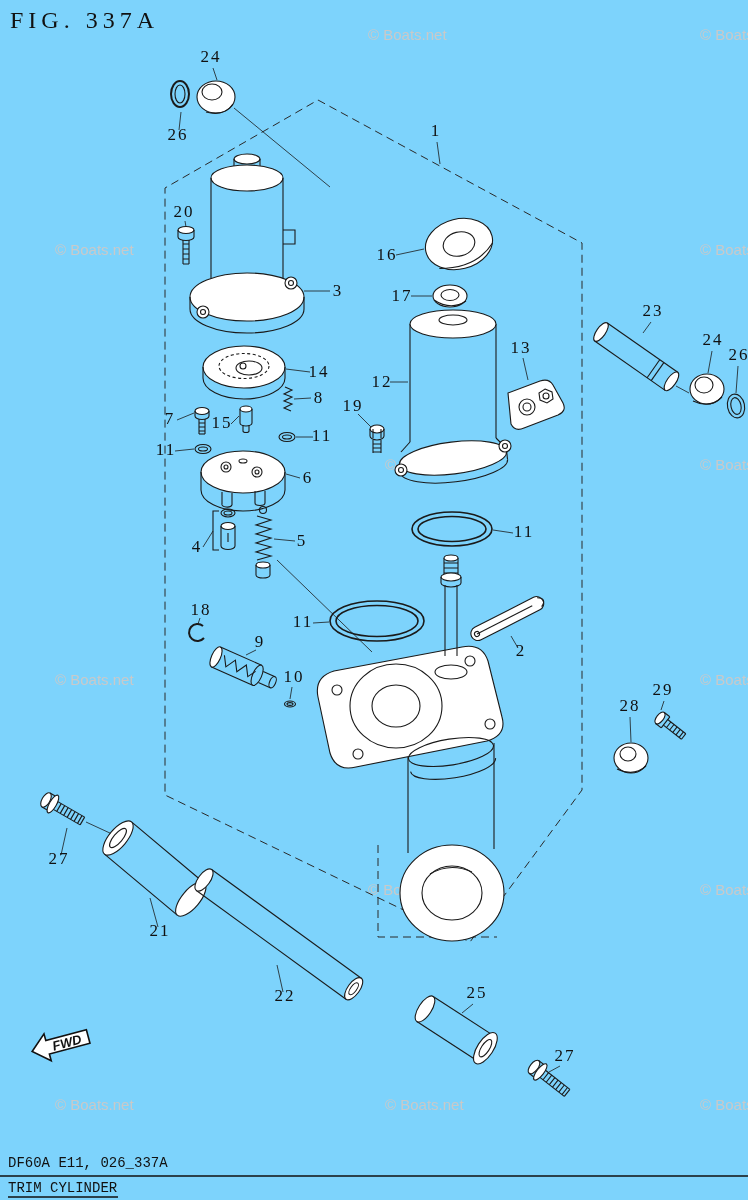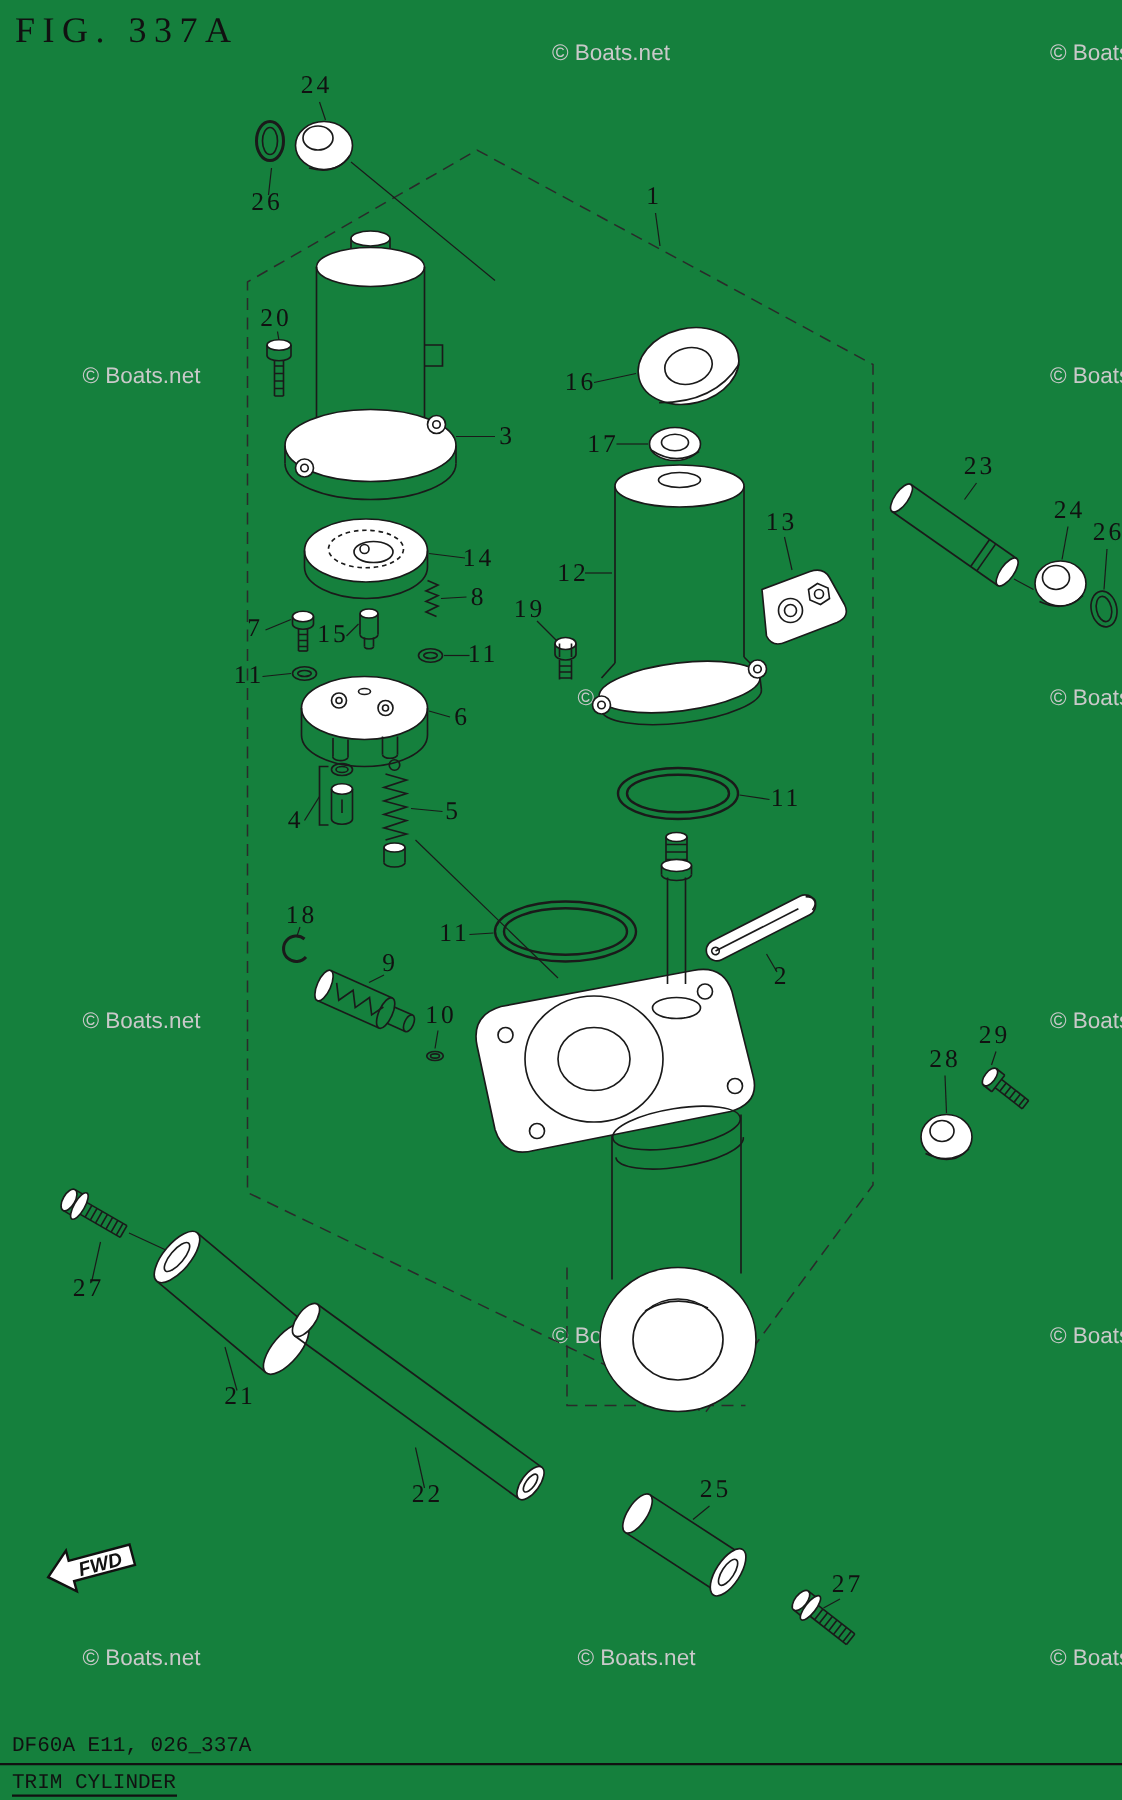--- a/index.html
+++ b/index.html
@@ -1,16 +1,16 @@
 <!DOCTYPE html>
 <html><head>
 <meta charset="utf-8">
 <style>
   html,body{margin:0;padding:0;background:#ffffff;}
-  #page{position:relative;width:748px;height:1200px;background:#15803d;overflow:hidden;}
+  #page{position:relative;width:748px;height:1200px;background:#7dd3fc;overflow:hidden;}
   svg{display:block;}
   .s1{fill:none;stroke:#1a1a1a;stroke-width:1.1;}
   .s1f{fill:#ffffff;stroke:#1a1a1a;stroke-width:1.1;}
   .s15{fill:none;stroke:#1a1a1a;stroke-width:1.6;}
   .s2{fill:none;stroke:#1a1a1a;stroke-width:2;}
   .dash{fill:none;stroke:#2a2a2a;stroke-width:1;stroke-dasharray:8 5;}
   .dashed-teeth{stroke-dasharray:3 2.5;}
   .leader line{stroke:#1a1a1a;stroke-width:0.8;}
   .wm text{fill:#c9c9c9;font-family:"Liberation Sans",sans-serif;font-size:15px;}
   .callout text{fill:#111;font-family:"Liberation Serif",serif;font-size:17px;letter-spacing:2px;text-anchor:middle;}

